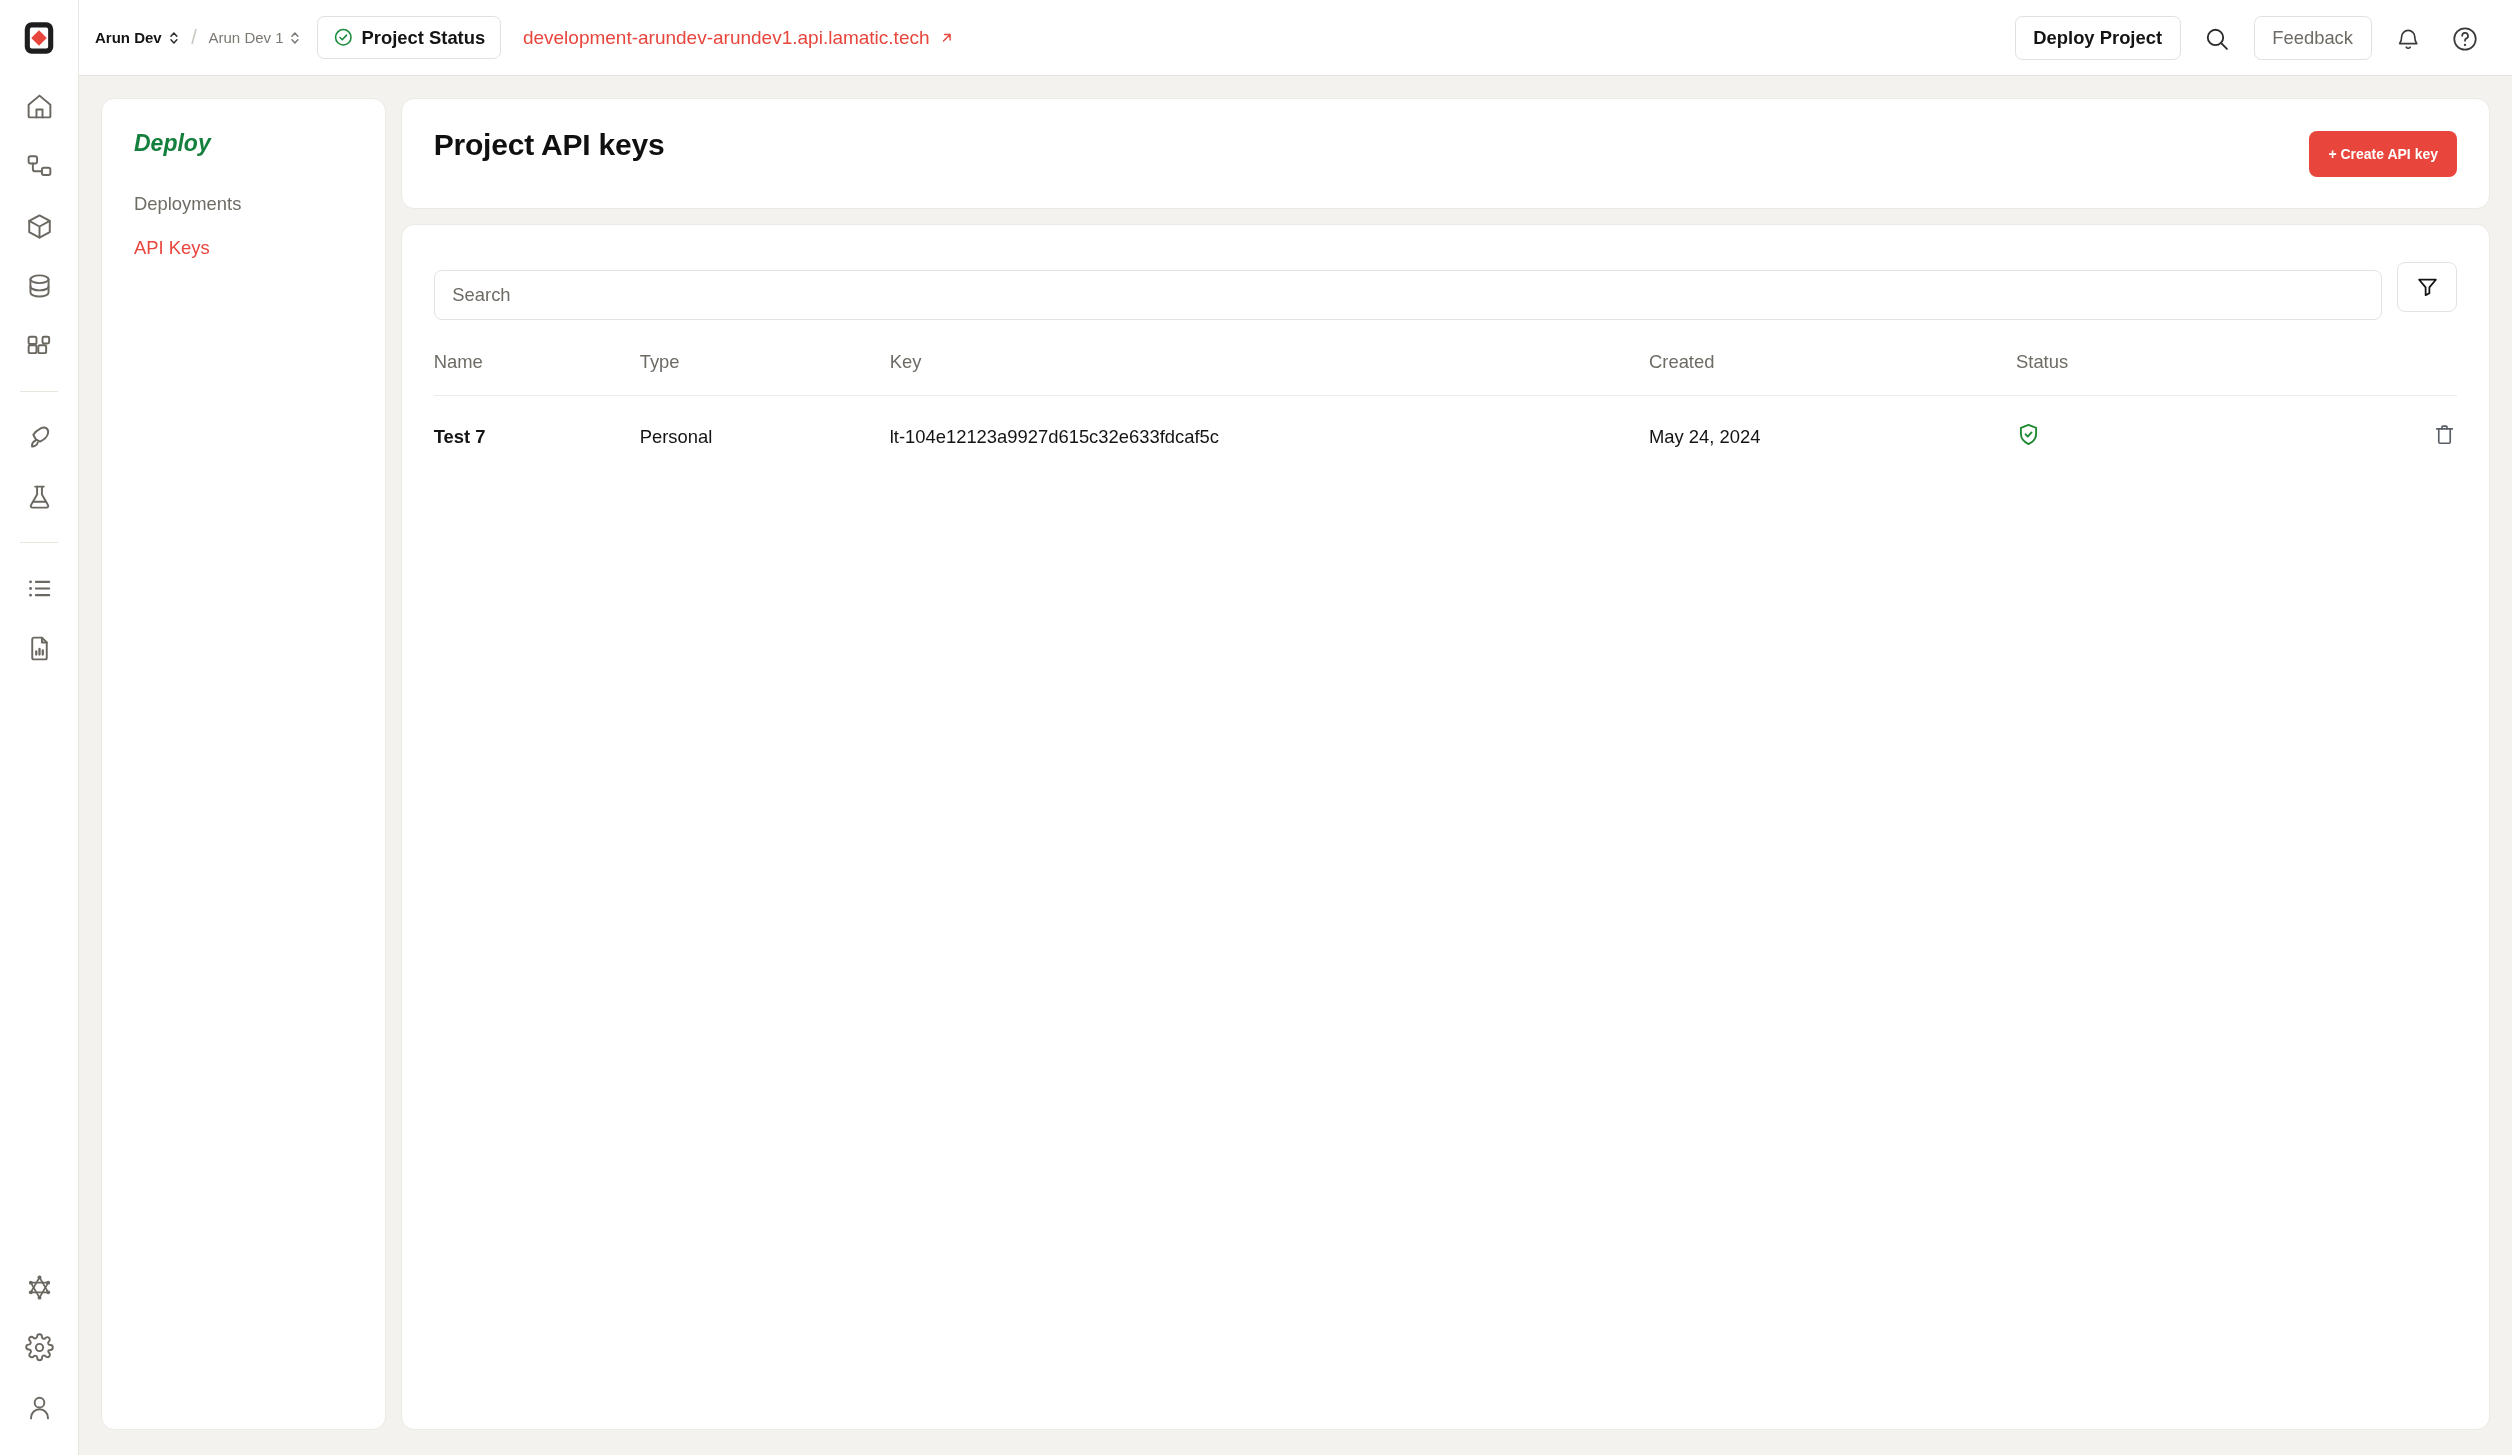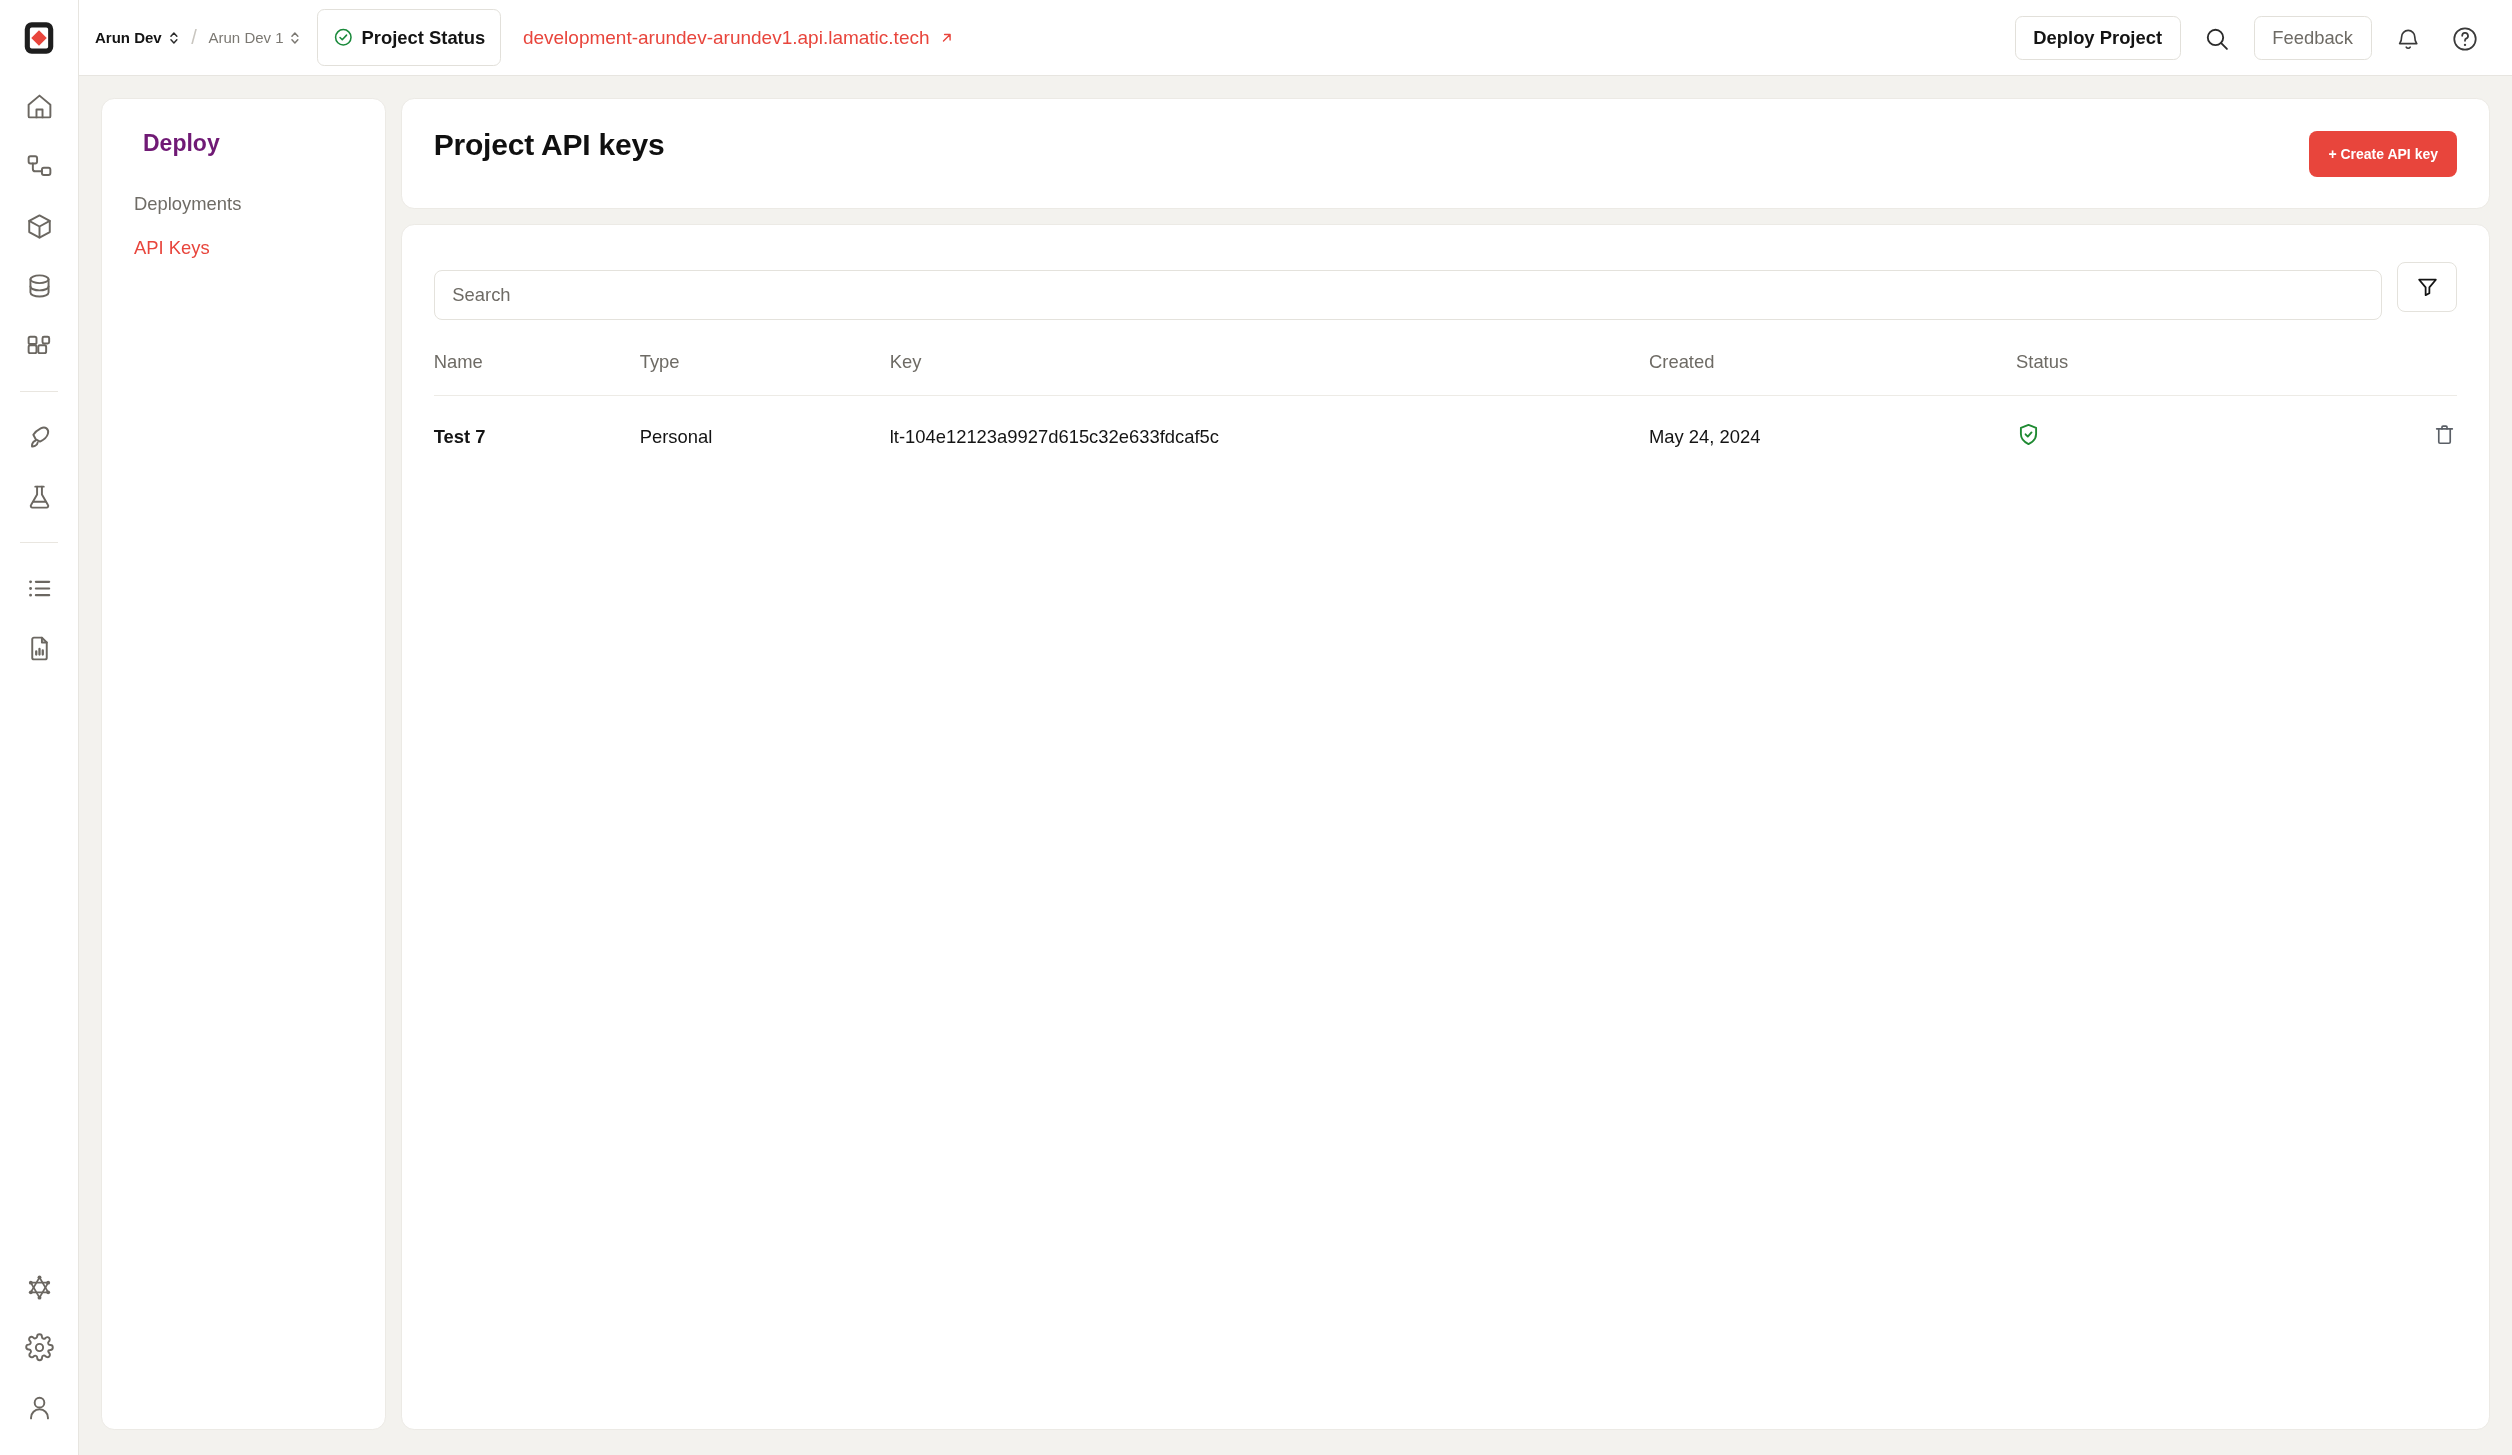--- a/index.html
+++ b/index.html
@@ -54,21 +54,21 @@
     font-size: 15px; cursor: pointer;
   }
   .crumb-strong { font-weight: bold; color: #141414; }
   .crumb-muted { color: #7b7872; }
   .chev-ud { width: 11.8px; height: 16px; display:block; }
   .slash {
     color: #c9c6c0; font-size: 20px; margin: 0 11.8px; user-select:none;
   }
   .status-pill {
     display: flex; align-items: center; gap: 8px;
-    height: 57px; padding: 0 14.7px;
+    height: 43px; padding: 0 14.7px;
     border: 0.7px solid #e2e0da; border-radius: 7.3px;
     background: #fff; margin-left: 16px; cursor: pointer;
   }
   .status-pill-label { font-size: 18.4px; font-weight: bold; color: #141414; white-space: nowrap; }
   .domain-link {
     margin-left: 22px;
     color: #e8453c; font-size: 19px;
     display: flex; align-items: center; gap: 8px;
     cursor: pointer; white-space: nowrap;
   }
@@ -98,22 +98,22 @@
     min-height: 0;
   }
   .card {
     background: #fff; border-radius: 13.2px;
     border: 0.7px solid #eceae5;
   }
 
   
   .section-nav { width: 285px; flex: 0 0 285px; padding: 31px 0 0 0; }
   .section-title {
-    font-size: 23px; font-weight: bold; color: #701a75;
-    padding: 0 41px; margin-bottom: 25px;
+    font-size: 23px; font-weight: bold; color: #15803d;
+    padding: 0 32px; margin-bottom: 25px; font-style: italic;
   }
   .nav-item {
     font-size: 18.4px; color: #6f6c66;
     padding: 11px 32px; cursor: pointer;
   }
   .nav-item.active { color: #e8453c; }
 
   
   .main { flex: 1 1 auto; display: flex; flex-direction: column; gap: 14.7px; min-width:0; }
 

